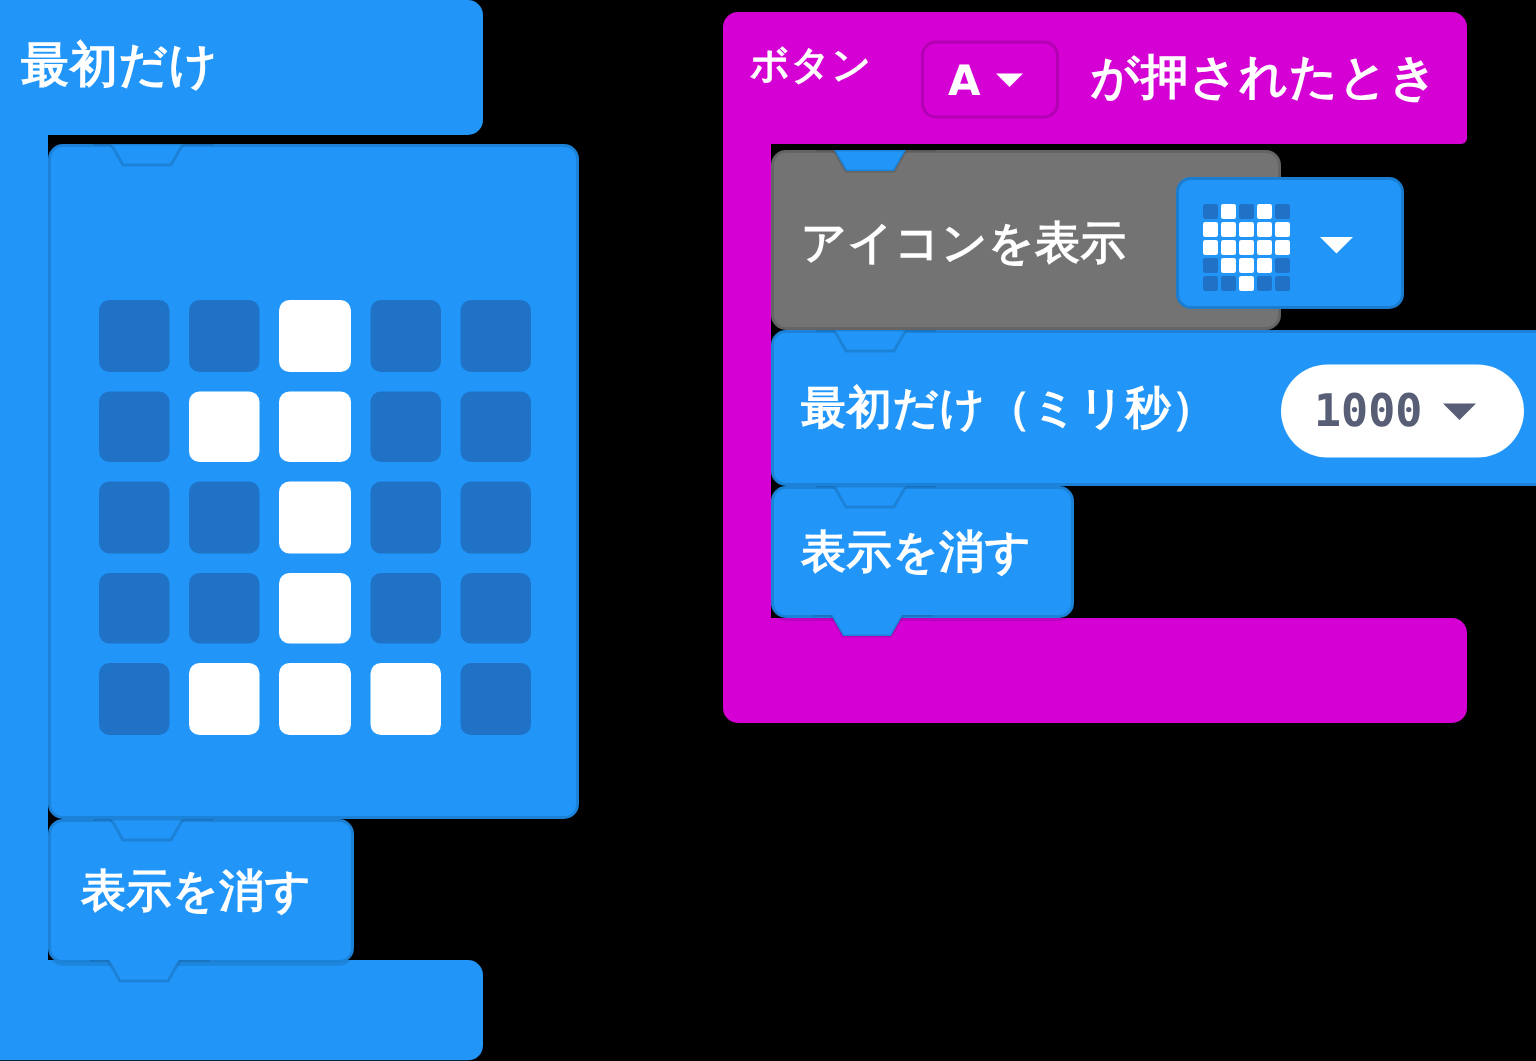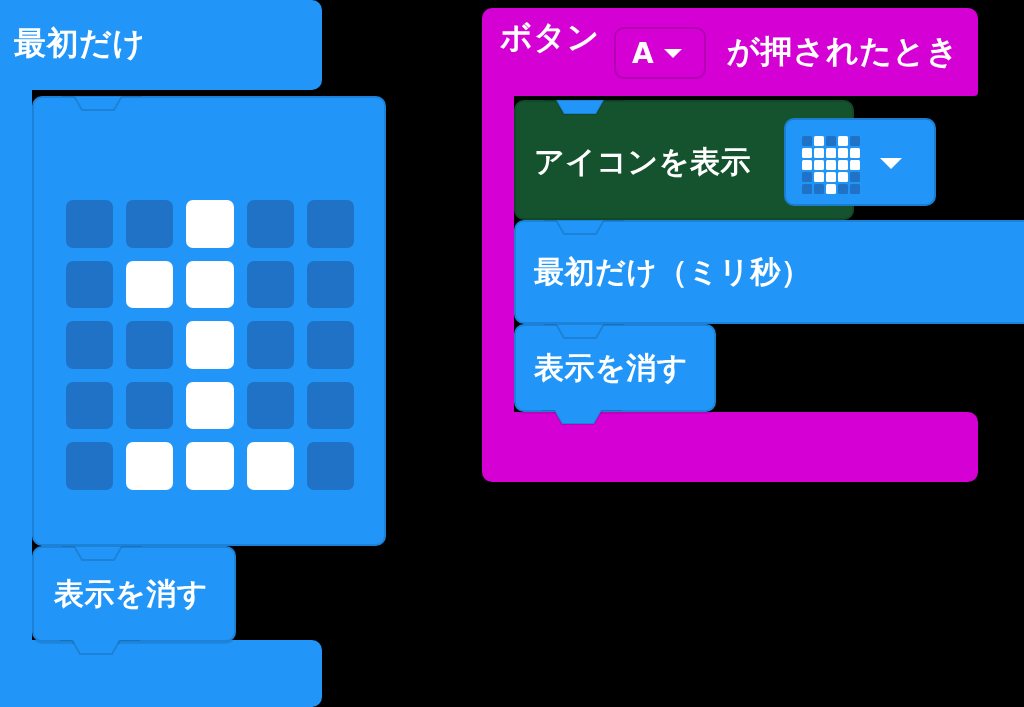--- a/index.html
+++ b/index.html
@@ -172,39 +172,39 @@
     </svg>
     <div class="blk-label" style="position:absolute; left:20px; top:26px; font-size:30px;">表示を消す</div>
   </div>
 
   <svg width="80" height="20" viewBox="0 0 80 20" style="position:absolute; left:60px; top:640px;">
     <path d="M0 0 L12 0 L20 14 L52 14 L60 0 L80 0" fill="#2196F8" stroke="rgba(0,0,0,0.13)" stroke-width="2"></path>
   </svg>
 
   <div class="blk" style="left:482px; top:8px; width:496px; height:88px; background:#D400D4;
               border-radius:10px 10px 4px 4px; box-shadow: 0 2px 0 rgba(0,0,0,0.14);">
-    <div class="blk-label" style="position:absolute; left:18px; top:8px; font-size:32px;">ボタン</div>
+    <div class="blk-label" style="position:absolute; left:18px; top:18px; font-size:26px;">ボタン</div>
 
     <div class="field-box field-outline" style="left:132px; top:19px; width:92px; height:52px; background:#D400D4;">
       <span class="field-text" style="font-size:28px; margin-left:16px;">A</span>
       <span class="caret caret-white caret-sm" style="margin-left:10px;"></span>
     </div>
 
     <div class="blk-label" style="position:absolute; left:245px; top:22px; font-size:32px;text-align:right;">が押されたとき</div>
   </div>
 
   <div class="blk" style="left:482px; top:90px; width:32px; height:330px; background:#D400D4;"></div>
 
   <div class="blk" style="left:482px; top:412px; width:496px; height:70px; background:#D400D4;
               border-radius:4px 10px 10px 10px; box-shadow: 0 2px 0 rgba(0,0,0,0.14);"></div>
   <svg width="80" height="20" viewBox="0 0 80 20" style="position:absolute; left:544px; top:412px;">
     <path d="M0 0 L12 0 L20 14 L52 14 L60 0 L80 0" fill="#D400D4"></path>
   </svg>
 
-  <div class="blk" style="left:514px; top:100px; width:340px; height:120px; background:#14532d;
+  <div class="blk" style="left:514px; top:100px; width:340px; height:120px; background:#737373;
               border:2px solid rgba(0,0,0,0.13); border-radius:10px;
               box-shadow: 0 2px 0 rgba(0,0,0,0.10);">
     <svg width="80" height="18" viewBox="0 0 80 18" style="position:absolute; left:28px; top:-2px;">
       <path d="M0 0 L12 0 L20 14 L52 14 L60 0 L80 0 L80 0 L0 0 Z" fill="#2196F8" stroke="rgba(0,0,0,0.13)" stroke-width="2"></path>
     </svg>
 
     <div class="blk-label" style="position:absolute; left:18px; top:40px; font-size:30px;">アイコンを表示</div>
 
     <div class="field-box field-outline" style="left:268px; top:16px; width:152px; height:88px; background:#2196F8;">
       <div class="icon-grid" style="left:16px; top:16px; width:58px; height:58px;">
@@ -244,20 +244,24 @@
 
   <div class="blk" style="left:514px; top:220px; width:520px; height:104px; background:#2196F8;
               border:2px solid rgba(0,0,0,0.13); border-radius:10px;
               box-shadow: 0 2px 0 rgba(0,0,0,0.10);">
     <svg width="80" height="18" viewBox="0 0 80 18" style="position:absolute; left:28px; top:-2px;">
       <path d="M0 0 L12 0 L20 14 L52 14 L60 0 L80 0 L80 0 L0 0 Z" fill="#2196F8" stroke="rgba(0,0,0,0.13)" stroke-width="2"></path>
     </svg>
 
     <div class="blk-label" style="position:absolute; left:18px; top:30px; font-size:30px;">最初だけ（ミリ秒）</div>
 
+    <div class="field-box field-white" style="left:338px; top:21px; width:162px; height:62px;">
+      <span class="field-text-dark" style="font-size:30px; margin-left:22px;">1000</span>
+      <span class="caret caret-dark" style="margin-left:14px;"></span>
+    </div>
   </div>
 
   <div class="blk" style="left:514px; top:324px; width:202px; height:88px; background:#2196F8;
               border:2px solid rgba(0,0,0,0.13); border-radius:10px;
               box-shadow: 0 2px 0 rgba(0,0,0,0.10);">
     <svg width="80" height="18" viewBox="0 0 80 18" style="position:absolute; left:28px; top:-2px;">
       <path d="M0 0 L12 0 L20 14 L52 14 L60 0 L80 0 L80 0 L0 0 Z" fill="#2196F8" stroke="rgba(0,0,0,0.13)" stroke-width="2"></path>
     </svg>
     <div class="blk-label" style="position:absolute; left:18px; top:22px; font-size:30px;">表示を消す</div>
   </div>

